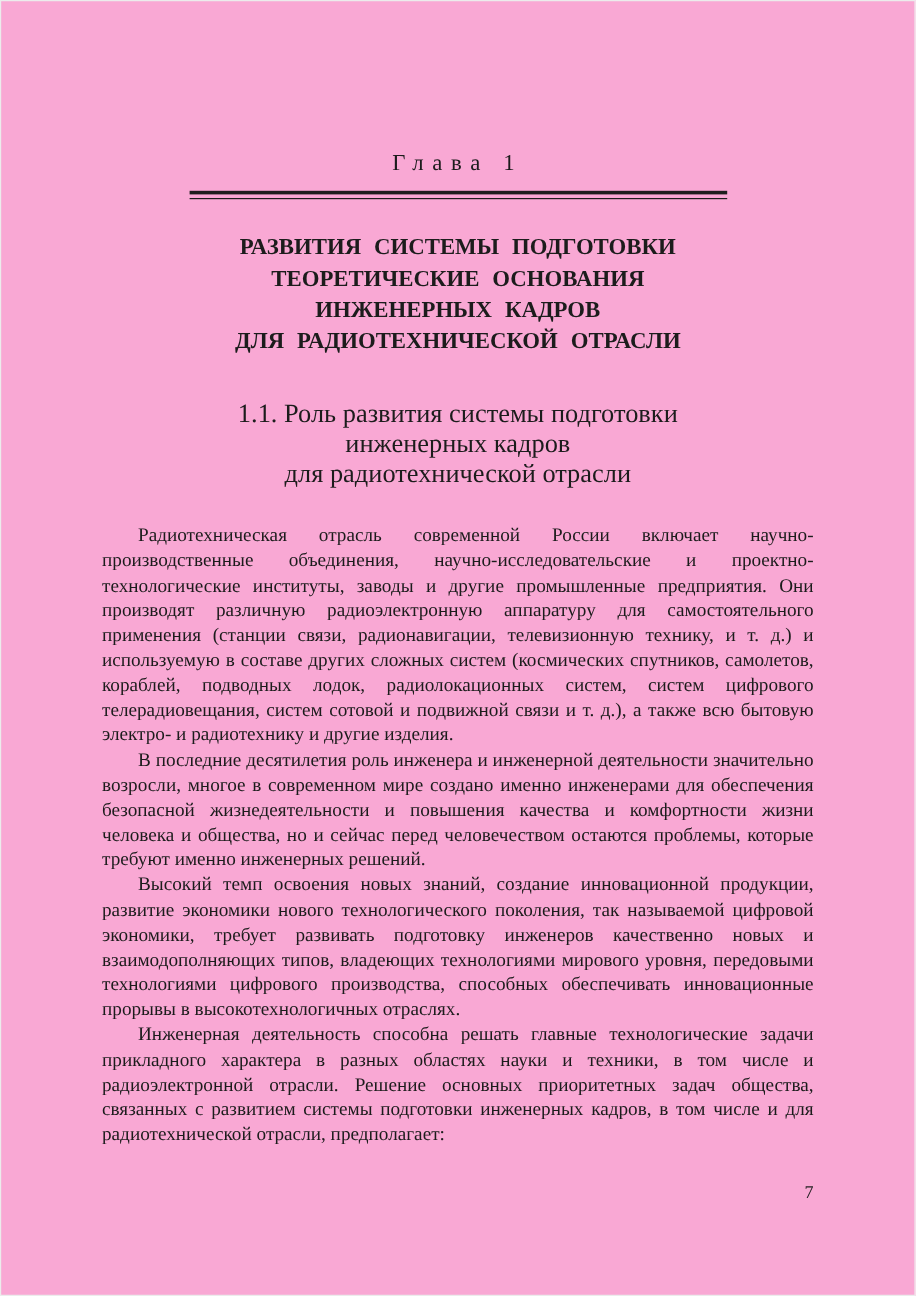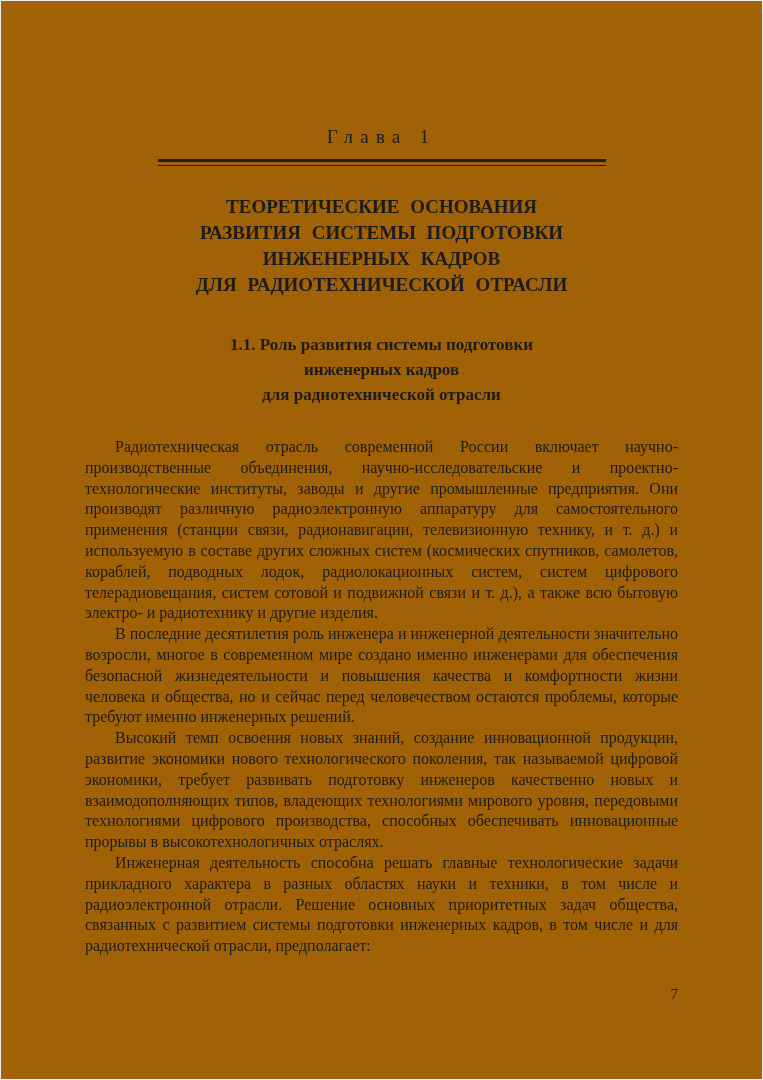--- a/index.html
+++ b/index.html
@@ -5,21 +5,21 @@
   html, body {
     margin: 0;
     padding: 0;
     background: #ffffff;
   }
   .page {
     position: relative;
     width: 763px;
     height: 1080px;
     margin: 0;
-    background: #a16207;
+    background: #f9a8d4;
     box-sizing: border-box;
     padding: 126px 85px 0 85px;
     overflow: hidden;
     color: #1c1c1c;
     font-family: "Liberation Serif", "DejaVu Serif", serif;
     box-shadow: inset 0 0 0 1px #ececec;
   }
   .chapter-heading {
     text-align: center;
     font-size: 19px;
@@ -42,23 +42,23 @@
     font-weight: bold;
     word-spacing: 6px;
   }
   .chapter-title .line,
   .section-heading .line {
     display: block;
   }
   .section-heading {
     margin: 34px 0 0 0;
     text-align: center;
-    font-size: 17px;
+    font-size: 22px;
     line-height: 25px;
-    font-weight: bold;
+    font-weight: normal;
   }
   .body-text {
     margin-top: 30px;
     font-size: 16px;
     line-height: 20.8px;
     text-align: justify;
     hyphens: auto;
     -webkit-hyphens: auto;
   }
   .body-text p {
@@ -78,22 +78,22 @@
 </head>
 <body>
 
 <div class="page">
 
   <div class="chapter-heading">Глава 1</div>
 
   <div class="double-rule"></div>
 
   <h1 class="chapter-title">
+    <span class="line">РАЗВИТИЯ СИСТЕМЫ ПОДГОТОВКИ</span>
     <span class="line">ТЕОРЕТИЧЕСКИЕ ОСНОВАНИЯ</span>
-    <span class="line">РАЗВИТИЯ СИСТЕМЫ ПОДГОТОВКИ</span>
     <span class="line">ИНЖЕНЕРНЫХ КАДРОВ</span>
     <span class="line">ДЛЯ РАДИОТЕХНИЧЕСКОЙ ОТРАСЛИ</span>
   </h1>
 
   <h2 class="section-heading">
     <span class="line">1.1. Роль развития системы подготовки</span>
     <span class="line">инженерных кадров</span>
     <span class="line">для радиотехнической отрасли</span>
   </h2>
 

